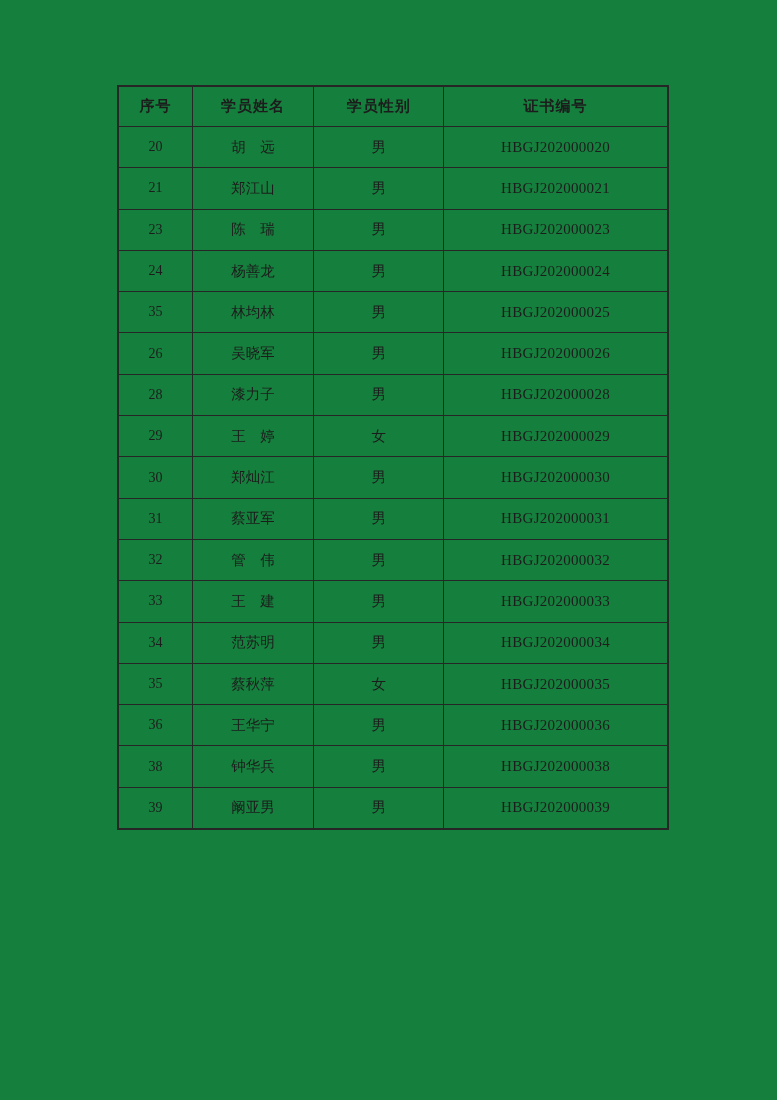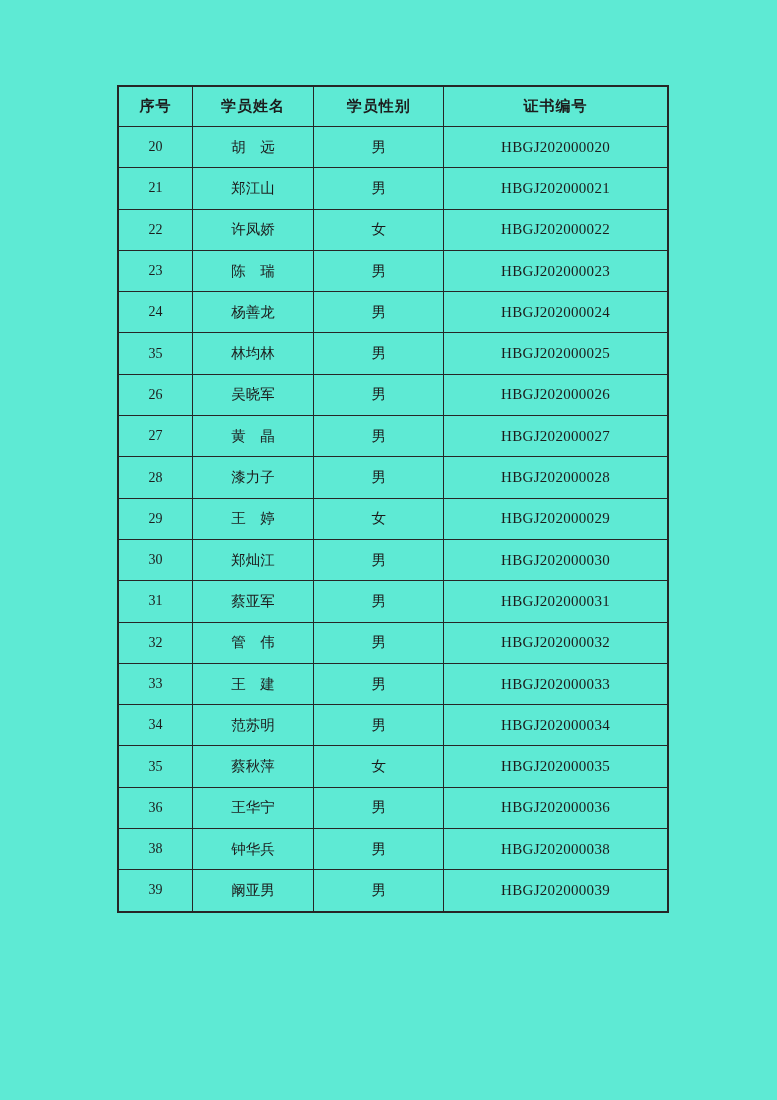--- a/index.html
+++ b/index.html
@@ -10,21 +10,21 @@
   body {
     width: 777px;
     height: 1100px;
     position: relative;
     font-family: "Liberation Serif", "DejaVu Serif", serif;
     color: #1c1c1c;
   }
   .page {
     position: absolute;
     inset: 0;
-    background: #5eead4;
+    background: #15803d;
   }
   table.doc-table {
     position: absolute;
     left: 117px;
     top: 85px;
     width: 552px;
     border-collapse: collapse;
     table-layout: fixed;
     border: 2px solid #262626;
   }
@@ -82,26 +82,20 @@
           <td class="cell-gender">男</td>
           <td class="cell-cert">HBGJ202000020</td>
         </tr>
         <tr>
           <td class="cell-no">21</td>
           <td class="cell-name">郑江山</td>
           <td class="cell-gender">男</td>
           <td class="cell-cert">HBGJ202000021</td>
         </tr>
         <tr>
-          <td class="cell-no">22</td>
-          <td class="cell-name">许凤娇</td>
-          <td class="cell-gender">女</td>
-          <td class="cell-cert">HBGJ202000022</td>
-        </tr>
-        <tr>
           <td class="cell-no">23</td>
           <td class="cell-name">陈　瑞</td>
           <td class="cell-gender">男</td>
           <td class="cell-cert">HBGJ202000023</td>
         </tr>
         <tr>
           <td class="cell-no">24</td>
           <td class="cell-name">杨善龙</td>
           <td class="cell-gender">男</td>
           <td class="cell-cert">HBGJ202000024</td>
@@ -110,26 +104,20 @@
           <td class="cell-no">35</td>
           <td class="cell-name">林均林</td>
           <td class="cell-gender">男</td>
           <td class="cell-cert">HBGJ202000025</td>
         </tr>
         <tr>
           <td class="cell-no">26</td>
           <td class="cell-name">吴晓军</td>
           <td class="cell-gender">男</td>
           <td class="cell-cert">HBGJ202000026</td>
-        </tr>
-        <tr>
-          <td class="cell-no">27</td>
-          <td class="cell-name">黄　晶</td>
-          <td class="cell-gender">男</td>
-          <td class="cell-cert">HBGJ202000027</td>
         </tr>
         <tr>
           <td class="cell-no">28</td>
           <td class="cell-name">漆力子</td>
           <td class="cell-gender">男</td>
           <td class="cell-cert">HBGJ202000028</td>
         </tr>
         <tr>
           <td class="cell-no">29</td>
           <td class="cell-name">王　婷</td>

